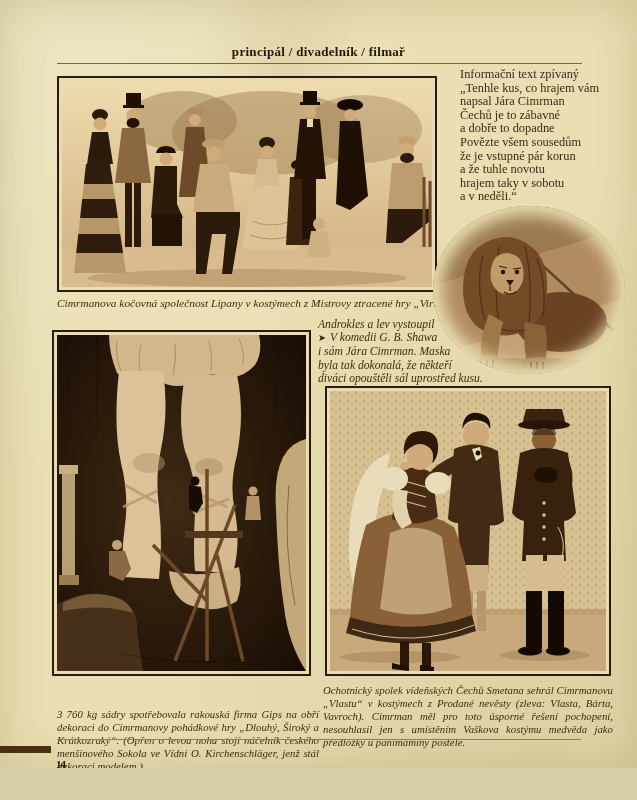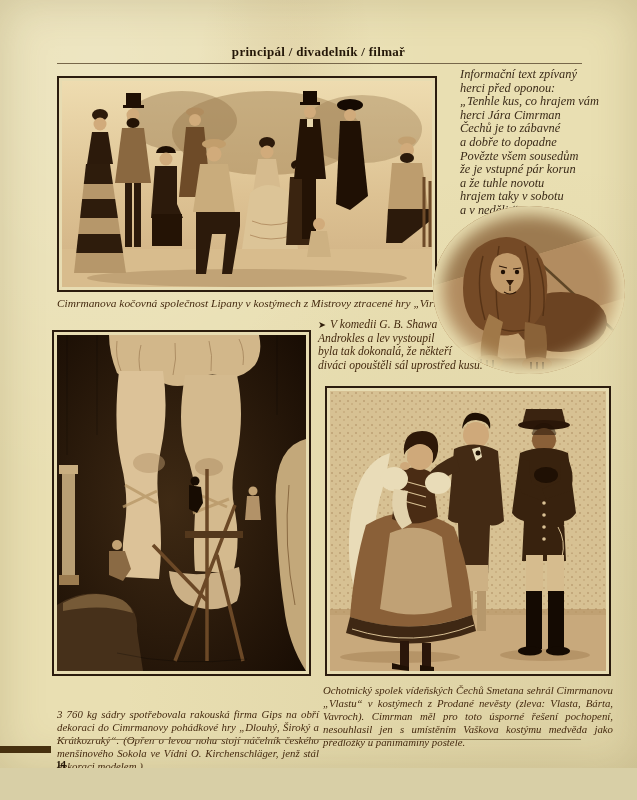--- a/index.html
+++ b/index.html
@@ -32,21 +32,21 @@
     position:absolute;left:433px;top:206px;width:192px;height:168px;
     border-radius:50%;overflow:hidden;
   }
   .photo-lion svg{display:block;width:100%;height:100%;}
   .lion-vignette{
     position:absolute;left:433px;top:206px;width:192px;height:168px;border-radius:50%;
     box-shadow: inset 0 0 16px 9px #e9dfb2;pointer-events:none;
   }
   .song{
     position:absolute;left:460px;top:68px;width:176px;
-    font-size:12.4px;line-height:13.6px;color:#3b2b19;font-style:italic;
+    font-size:12.4px;line-height:13.6px;color:#3b2b19;
   }
   .song div{white-space:nowrap;}
   .caption{font-style:italic;color:#44290f;}
   .caption-troupe{
     position:absolute;left:57px;top:297px;width:460px;
     font-size:11.4px;white-space:nowrap;
   }
   .note{
     position:absolute;left:318px;top:318px;width:160px;
     font-style:italic;font-size:11.6px;line-height:13.2px;color:#44290f;
@@ -160,23 +160,22 @@
       <path d="M326 128 h42 v12 l-28 22 h-16 z" fill="#2c1a0b"></path>
       <path d="M362 96 v70 M368 100 v66" stroke="#6e4a28" stroke-width="3" fill="none"></path>
 
       <circle cx="257" cy="143" r="6" fill="#d1ab7b"></circle>
       <path d="M249 150 h16 l4 26 h-24 z" fill="#cdb182"></path>
     </svg>
   </figure>
 
   <div class="song">
     <div>Informační text zpívaný</div>
-    <div>herci před oponou:</div>
     <div>„Tenhle kus, co hrajem vám</div>
-    <div>herci Jára Cimrman</div>
+    <div>napsal Jára Cimrman</div>
     <div>Čechů je to zábavné</div>
     <div>a dobře to dopadne</div>
     <div>Povězte všem sousedům</div>
     <div>že je vstupné pár korun</div>
     <div>a že tuhle novotu</div>
     <div>hrajem taky v sobotu</div>
     <div>a v neděli.“</div>
   </div>
 
   <div class="caption caption-troupe">Cimrmanova kočovná společnost Lipany v kostýmech z Mistrovy ztracené hry „Virtuosovo dítě“.</div>
@@ -208,22 +207,23 @@
       <ellipse cx="56" cy="156" rx="14" ry="7" fill="#b08a58"></ellipse>
       <ellipse cx="104" cy="158" rx="15" ry="7" fill="#a87f50"></ellipse>
       <g stroke="#2e1808" stroke-width="1.2">
         <path d="M48 153 v7 M54 154 v7 M60 154 v7 M98 156 v7 M104 156 v7 M110 156 v7"></path>
       </g>
     </svg>
   </div>
   <div class="lion-vignette"></div>
 
   <div class="note">
+    <div>Androkles a lev vystoupil</div>
     <div><span class="marker">➤</span><span>V komedii G. B. Shawa</span></div>
-    <div>Androkles a lev vystoupil</div>
+    <div>i sám Jára Cimrman. Maska</div>
     <div>byla tak dokonalá, že někteří</div>
     <div>diváci opouštěli sál uprostřed kusu.</div>
   </div>
 
   <figure class="pframe photo-legs" style="margin:0">
     <svg viewBox="0 0 249 336">
       <defs>
         <radialGradient id="gL" cx="45%" cy="50%" r="80%">
           <stop offset="0" stop-color="#3f2a14"></stop>
             <stop offset="1" stop-color="#150a02"></stop>

